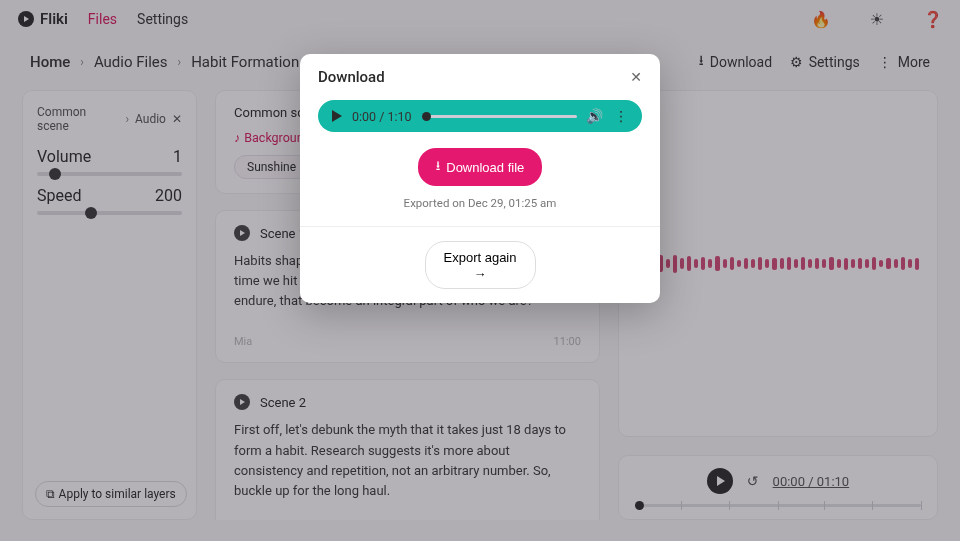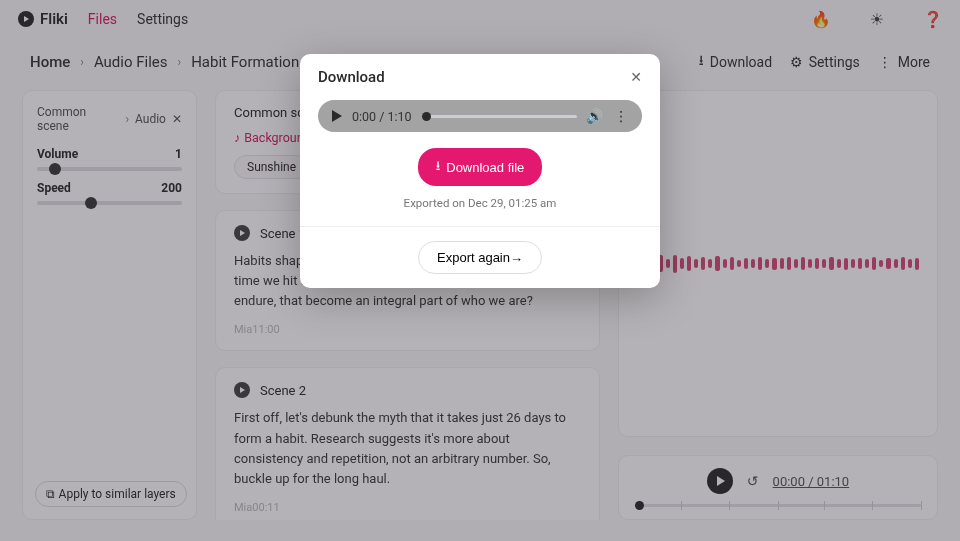--- a/index.html
+++ b/index.html
@@ -15,62 +15,62 @@
 .header-row { display: flex; align-items: center; padding: 8px 30px 12px 30px; gap: 10px; }
 .crumb { font-size: 15px; color: #333; cursor:pointer; }
 .crumb.first { font-weight: 500; }
 .chev { color:#888; font-size:12px;}
 .header-actions { margin-left: auto; display:flex; gap:18px; align-items:center;}
 .hdr-btn { display:flex; align-items:center; gap:6px; font-size:14px; color:#333; cursor:pointer;}
 .pill-red { background:#a6114a; color:#fff; padding:8px 18px; border-radius:20px;}
 .content-row { display:flex; padding: 0 22px; gap:18px; height: 430px;}
 .panel-left { width:175px; background:#fff; border:1px solid #eee; border-radius:10px; padding:14px; font-size:13px; position:relative;}
 .panel-left .crumb-sm { font-size:12px; color:#555; margin-bottom:14px; display:flex; align-items:center; gap:6px;}
-.slider-label { display:flex; justify-content:space-between; font-size:12px; margin-top:10px; margin-bottom:6px;font-weight:bold;}
+.slider-label { display:flex; justify-content:space-between; font-size:16px; margin-top:10px; margin-bottom:6px;}
 .slider { height:4px; background:#e0dde3; border-radius:2px; position:relative; margin-bottom:10px;}
 .slider-thumb { position:absolute; width:12px; height:12px; background:#3a3a3a; border-radius:50%; top:-4px;}
 .apply-btn { position:absolute; bottom:12px; left:12px; font-size:12px; border:1px solid #ddd; border-radius:16px; padding:5px 10px; display:flex; align-items:center; gap:4px; cursor:pointer;}
 .mid-col { flex:1; display:flex; flex-direction:column; gap:16px; overflow:hidden;}
 .scene-card { background:#fff; border:1px solid #eee; border-radius:10px; padding:14px 18px; font-size:13px;}
 .scene-card .hdr { display:flex; align-items:center; gap:10px; margin-bottom:10px;}
 .scene-play { width:16px; height:16px; border-radius:50%; background:#444; display:inline-flex; align-items:center; justify-content:center;}
 .scene-play::after { content:''; border-left:5px solid #fff; border-top:3px solid transparent; border-bottom:3px solid transparent; margin-left:1px;}
 .bg-link { color:#d81b60; font-size:12.5px; display:flex; align-items:center; gap:4px;}
 .chip { display:inline-block; border:1px solid #e6e0ea; border-radius:14px; padding:4px 12px; font-size:12px; margin-top:10px; background:#faf8fb;}
 .scene-text { line-height:1.55; color:#3a3a3a; margin-top:8px;}
-.voice-meta { display:flex; margin-top:12px; font-size:11px; color:#bbb;}
+.voice-meta { display:flex; justify-content:space-between; margin-top:24px; font-size:11px; color:#bbb;}
 .right-col { width:320px; display:flex; flex-direction:column; gap:18px;}
 .preview-box { flex:1; background:#fff; border:1px solid #eee; border-radius:10px; padding:18px; display:flex; align-items:center;}
 .wave { display:flex; gap:3px; width:100%; height:30px; align-items:center;}
 .wave span { flex:1; background:#d34a76; border-radius:2px;}
 .player-bar { background:#fff; border:1px solid #eee; border-radius:10px; padding:12px 16px;}
 .player-top { display:flex; align-items:center; gap:14px; justify-content:center; margin-bottom:10px;}
 .big-play { width:26px; height:26px; border-radius:50%; background:#2a2a2a; display:flex; align-items:center; justify-content:center;}
 .big-play::after { content:''; border-left:8px solid #fff; border-top:5px solid transparent; border-bottom:5px solid transparent; margin-left:2px;}
 .timecode { font-size:13px; color:#555;text-decoration:underline;}
 .track { height:3px; background:#e2e2e6; position:relative; border-radius:2px;}
 .track::before { content:''; position:absolute; left:0; top:-3px; width:9px; height:9px; background:#2a2a2a; border-radius:50%;}
 .tick { position:absolute; top:-3px; width:1px; height:9px; background:#cfcfd6;}
 
 .overlay { position:absolute; inset:0; background:rgba(40,35,45,0.35); display:flex; align-items:flex-start; justify-content:center; padding-top:54px;}
 .modal { width:360px; background:#fff; border-radius:10px; overflow:hidden; box-shadow:0 10px 40px rgba(0,0,0,0.25);}
 .modal-hdr { display:flex; justify-content:space-between; align-items:center; padding:14px 18px;}
 .modal-hdr h3 { font-size:15px; font-weight:500;}
 .close-x { cursor:pointer; color:#666; font-size:14px;}
 .modal-body { padding: 0 18px 16px 18px; text-align:center;}
-.audio-box { background:#a3a3a3; border-radius:22px; padding:8px 14px; display:flex; align-items:center; gap:10px; margin-bottom:16px;}
+.audio-box { background:#14b8a6; border-radius:22px; padding:8px 14px; display:flex; align-items:center; gap:10px; margin-bottom:16px;}
 .audio-play { border-left:10px solid #2a2a2a; border-top:6px solid transparent; border-bottom:6px solid transparent;}
 .audio-time { font-size:12.5px; color:#333;}
 .audio-track { flex:1; height:3px; background:#cfcbd4; border-radius:2px; position:relative;}
 .audio-track::before{ content:''; position:absolute; left:0; top:-3px; width:9px; height:9px; background:#2a2a2a; border-radius:50%;}
 .dl-btn { background:#e4186f; color:#fff; border:none; border-radius:18px; padding:8px 18px; font-size:13px; display:inline-flex; align-items:center; gap:6px; cursor:pointer;}
 .exp-text { font-size:11.5px; color:#777; margin-top:10px;}
 .note-text { font-size:11px; color:#888; margin-top:6px;}
 .modal-foot { border-top:1px solid #eee; padding:14px; text-align:center;}
-.again-btn { border:1px solid #ddd; background:#fff; border-radius:20px; padding:8px 18px; font-size:13px; display:inline-flex; align-items:center; gap:0; cursor:pointer;}
+.again-btn { border:1px solid #ddd; background:#fff; border-radius:20px; padding:8px 18px; font-size:13px; display:inline-flex; align-items:center; gap:0; cursor:pointer;flex-direction:column;}
 </style>
 </head>
 <body>
 
 <div class="topbar">
   <div class="brand">
       <span class="brand-icon"></span>
       <span>Fliki</span>
     </div>
   <span class="navlink active">Files</span>
@@ -152,21 +152,21 @@
       <div class="voice-meta">
           <span>Mia</span>
           <span>11:00</span>
         </div>
     </div>
     <div class="scene-card">
       <div class="hdr">
           <span class="scene-play"></span>
           <span>Scene 2</span>
         </div>
-      <div class="scene-text">First off, let's debunk the myth that it takes just 26 days to form a habit. Research suggests it's more about consistency and repetition, not an arbitrary number. So, buckle up for the long haul.</div>
+      <div class="scene-text">First off, let's debunk the myth that it takes just 18 days to form a habit. Research suggests it's more about consistency and repetition, not an arbitrary number. So, buckle up for the long haul.</div>
       <div class="voice-meta">
           <span>Mia</span>
           <span>00:11</span>
         </div>
     </div>
   </div>
 
   <div class="right-col">
     <div class="preview-box">
       <div class="wave">

